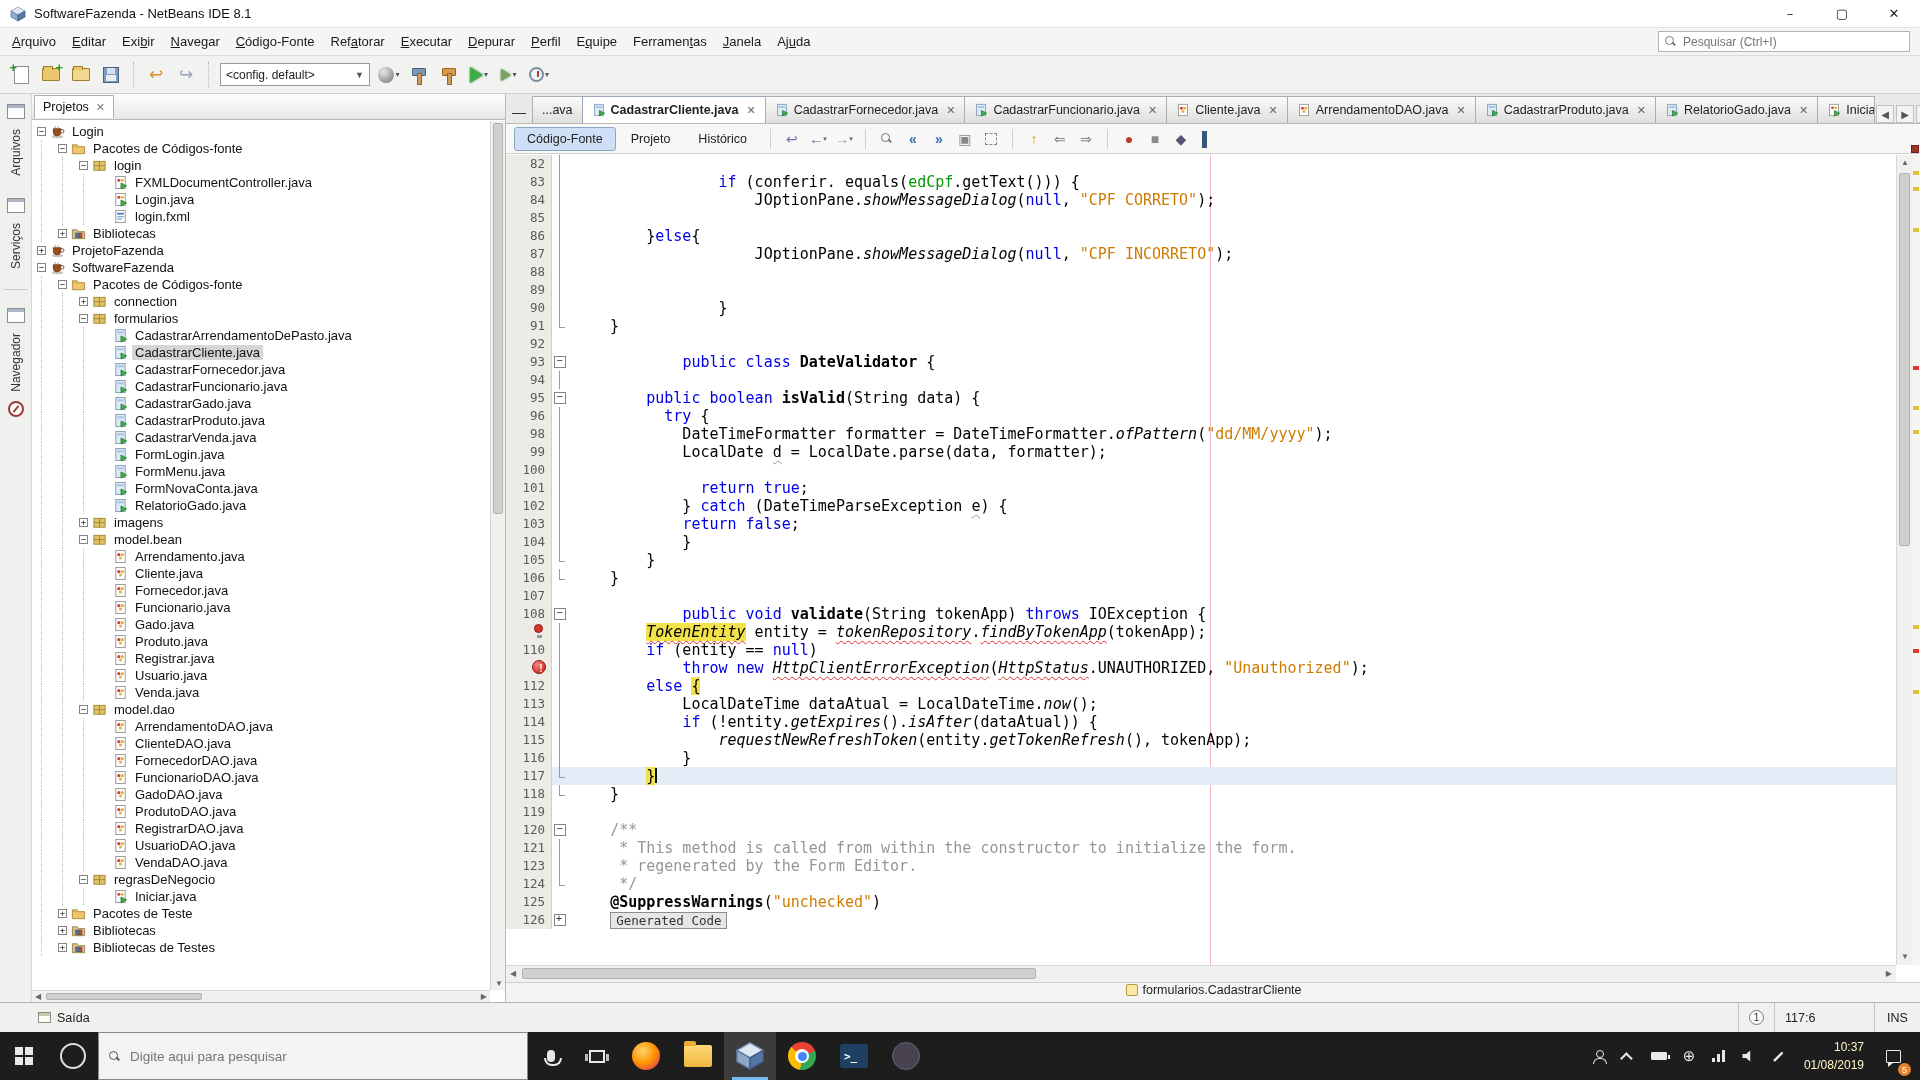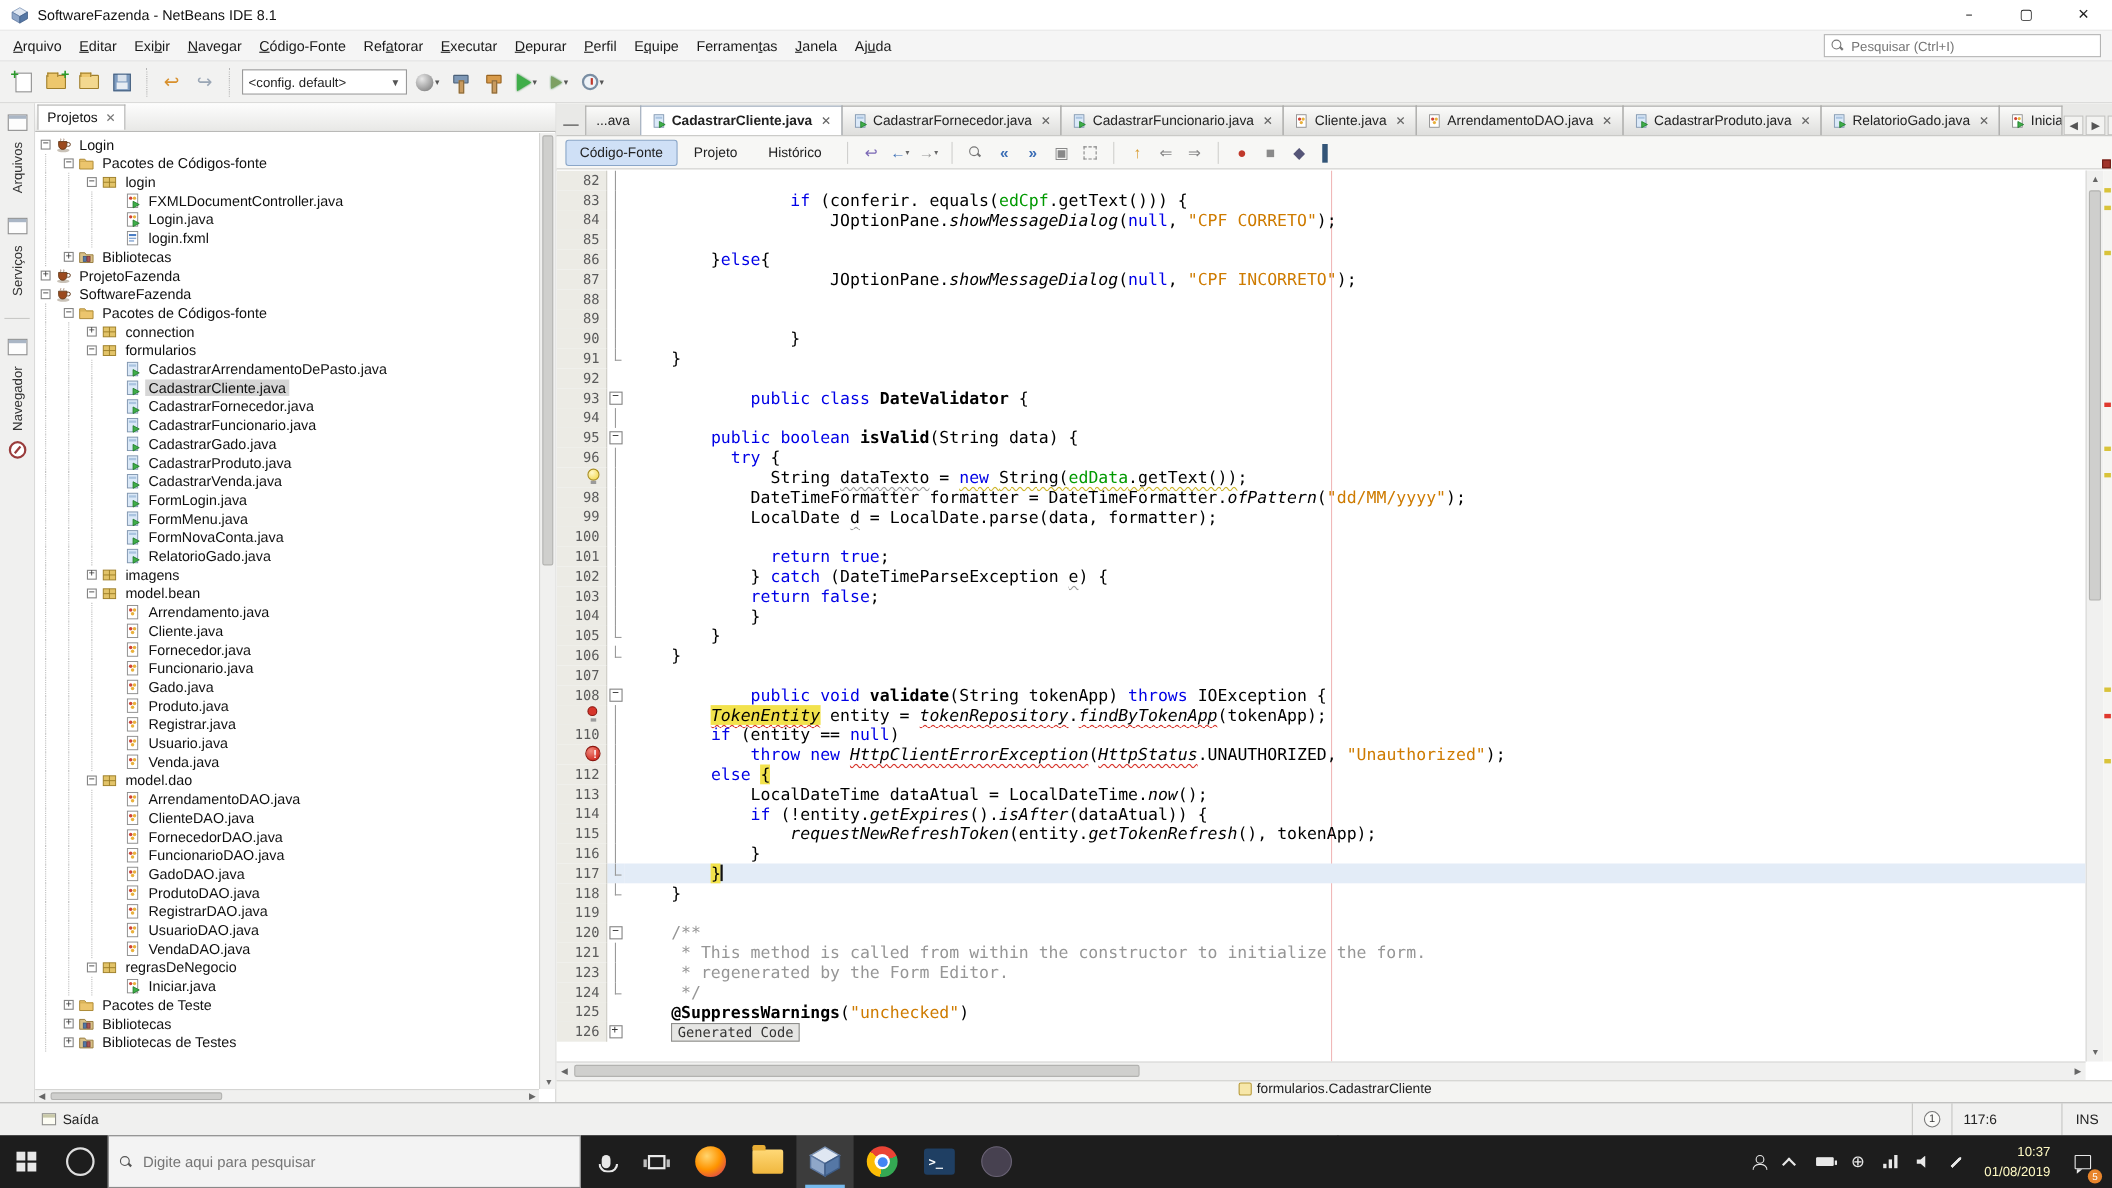--- a/index.html
+++ b/index.html
@@ -1050,27 +1050,20 @@
           <div class="gnum">95</div>
           <div class="fcell fm"></div>
           <div class="ctext"><span>        </span><span class="kw">public</span><span> </span><span class="kw">boolean</span><span> </span><span class="b">isValid</span><span>(String data) {</span></div>
         </div>
         <div class="cline">
           <div class="gnum">96</div>
           <div class="fcell fline"></div>
           <div class="ctext"><span>          </span><span class="kw">try</span><span> {</span></div>
         </div>
         <div class="cline">
-          <div class="gnum">
-            <div class="gi gi-bulb"></div>
-          </div>
-          <div class="fcell fline"></div>
-          <div class="ctext"><span>              String </span><span class="gw">dataTexto</span><span> = </span><span class="kw ww">new</span><span class="ww"> </span><span class="ww">String(</span><span class="fld ww">edData</span><span class="ww">.getText())</span><span>;</span></div>
-        </div>
-        <div class="cline">
           <div class="gnum">98</div>
           <div class="fcell fline"></div>
           <div class="ctext"><span>            DateTimeFormatter formatter = DateTimeFormatter.</span><span class="i">ofPattern</span><span>(</span><span class="str">"dd/MM/yyyy"</span><span>);</span></div>
         </div>
         <div class="cline">
           <div class="gnum">99</div>
           <div class="fcell fline"></div>
           <div class="ctext"><span>            LocalDate </span><span class="gw">d</span><span> = LocalDate.parse(data, formatter);</span></div>
         </div>
         <div class="cline">

